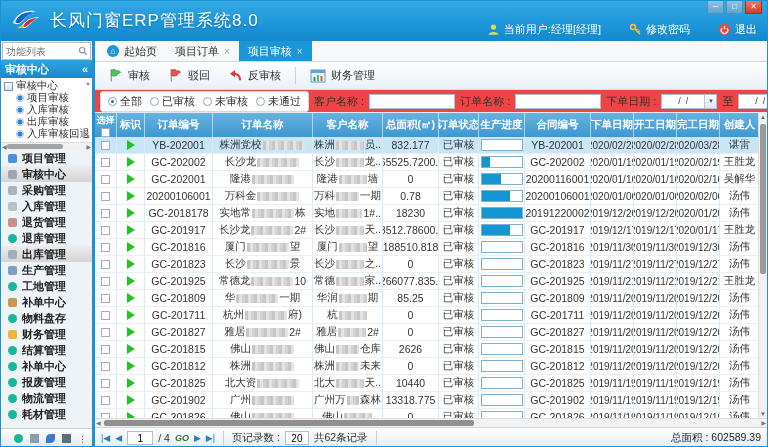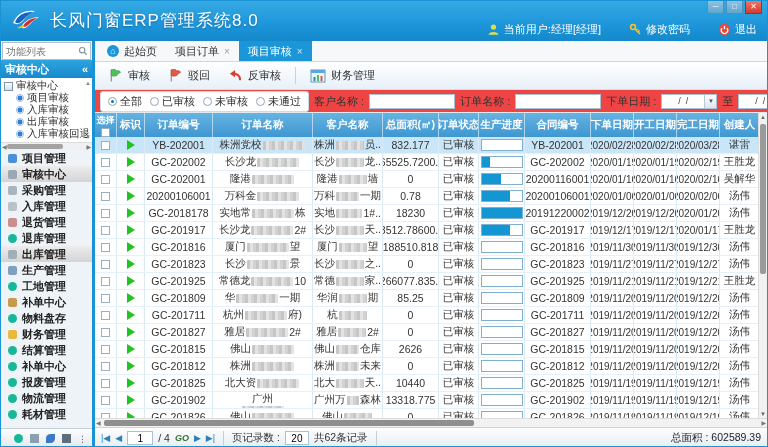--- a/index.html
+++ b/index.html
@@ -850,21 +850,21 @@
               <div class="tcell" style="width: 40px;">汤伟</div>
             </div>
             <div class="trow">
               <div class="tcell" style="width: 22px;">
                 <span class="cb"></span>
               </div>
               <div class="tcell" style="width: 28px;">
                 <span class="tri"></span>
               </div>
               <div class="tcell" style="width: 68px;">GC-201902</div>
-              <div class="tcell" style="width: 100px; flex-direction: column;">
+              <div class="tcell" style="width: 100px;">
                 <span>广州</span>
                 <span class="mosaic" style="width: 42px;"></span>
               </div>
               <div class="tcell" style="width: 70px;">
                 <span>广州万</span>
                 <span class="mosaic" style="width: 28px;"></span>
                 <span>森林</span>
               </div>
               <div class="tcell" style="width: 56px;">13318.775</div>
               <div class="tcell" style="width: 40px;">已审核</div>

